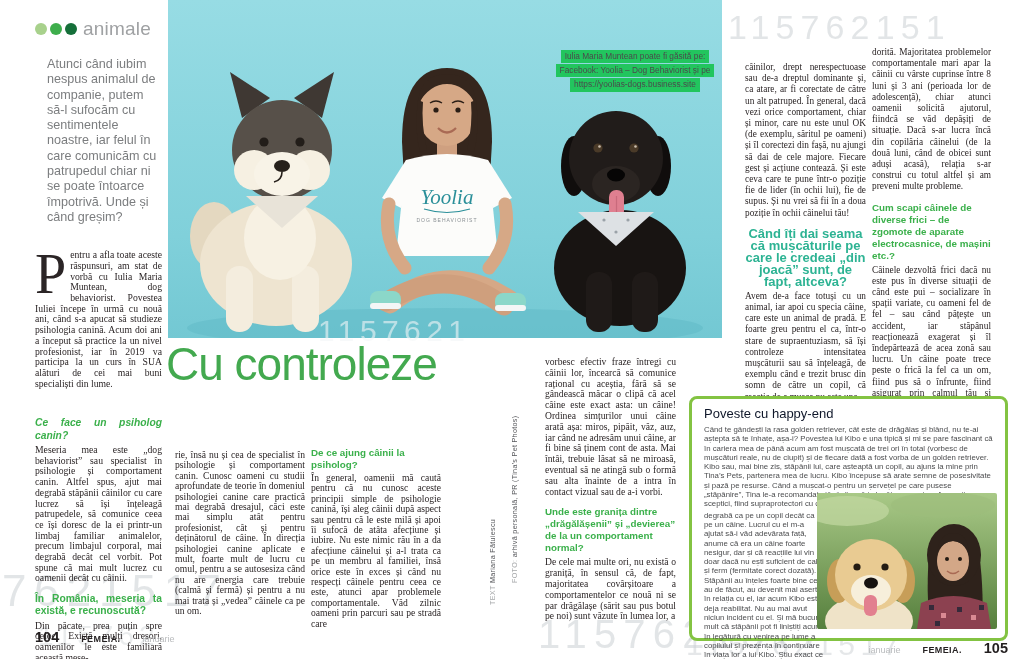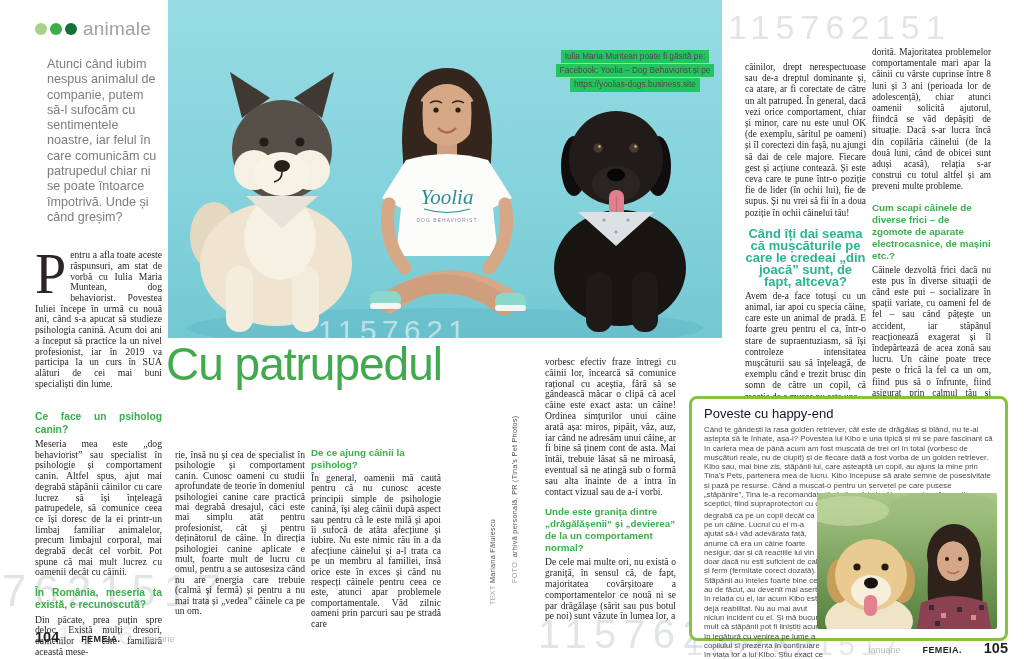--- a/index.html
+++ b/index.html
@@ -22,21 +22,21 @@
   .logo-row{display:flex;align-items:center;}
   .dot{width:12px;height:12px;border-radius:50%;margin-right:3px;}
   .logo-text{font-family:"Liberation Sans",sans-serif;font-weight:300;font-size:19px;
              color:#9fa1a3;margin-left:3px;letter-spacing:.2px;}
   .intro{margin-top:17px;font-family:"Liberation Sans",sans-serif;font-size:12.6px;
          line-height:15.3px;color:#7b7d7f;margin-left:12px;}
   .sb-article{margin-top:25px;font-size:9.7px;line-height:10.7px;text-align:justify;}
   .dropcap{float:left;font-size:56px;line-height:44px;padding:2px 4px 0 0;color:#2b2526;}
   .ghead{font-family:"Liberation Sans",sans-serif;font-weight:700;font-size:10.3px;
          line-height:12.3px;color:#3bb04b;}
-  .mt-lg{margin:22px 0 3px;}
+  .mt-lg{margin:28px 0 3px;font-style:italic;}
   .mt-sm{margin:9px 0 3px;}
   .footer{position:absolute;z-index:4;display:flex;align-items:baseline;
           font-family:"Liberation Sans",sans-serif;}
   .footer-left{left:35px;top:629px;}
   .footer-right{right:16px;top:640px;}
   .pagenum{font-size:14.5px;font-weight:700;color:#231f20;}
   .brand{font-size:9px;font-weight:700;letter-spacing:.4px;color:#231f20;margin:0 22px;}
   .issue{font-size:9px;color:#b9bbbd;}
 
   
@@ -202,21 +202,21 @@
       </g>
     </svg>
     <div class="caption">
       <span class="cap-line">Iulia Maria Muntean poate fi găsită pe:</span><br>
       <span class="cap-line">Facebook: Yoolia – Dog Behaviorist și pe</span><br>
       <span class="cap-line">https://yoolias-dogs.business.site</span>
     </div>
   </div>
 
   <div class="title">
-    <div class="t1">Cu patrupedul</div>
+    <div class="t1">Cu controleze</div>
   </div>
 
   <div class="col colA">rie, însă nu și cea de specialist în psihologie și comportament canin. Cunosc oameni cu studii aprofundate de teorie în domeniul psihologiei canine care practică mai degrabă dresajul, căci este mai simplu atât pentru profesionist, cât și pentru deținătorul de câine. În direcția psihologiei canine aplicate e mult, foarte mult de lucru cu omul, pentru a se autosesiza când nu are energia care trebuie (calmă și fermă) și pentru a nu mai trata și „vedea” câinele ca pe un om.</div>
 
   <div class="col colB">
     <div class="ghead2" style="margin-bottom:2px">De ce ajung câinii la psiholog?</div>
     <div>În general, oamenii mă caută pentru că nu cunosc aceste principii simple de psihologie canină, își aleg câinii după aspect sau pentru că le este milă și apoi îi sufocă de atâta afecțiune și iubire. Nu este nimic rău în a da afecțiune câinelui și a-l trata ca pe un membru al familiei, însă orice este în exces și când nu respecți câinele pentru ceea ce este, atunci apar problemele comportamentale. Văd zilnic oameni prin parcuri sau pe stradă care</div>
   </div>
 
   <div class="col colC">

